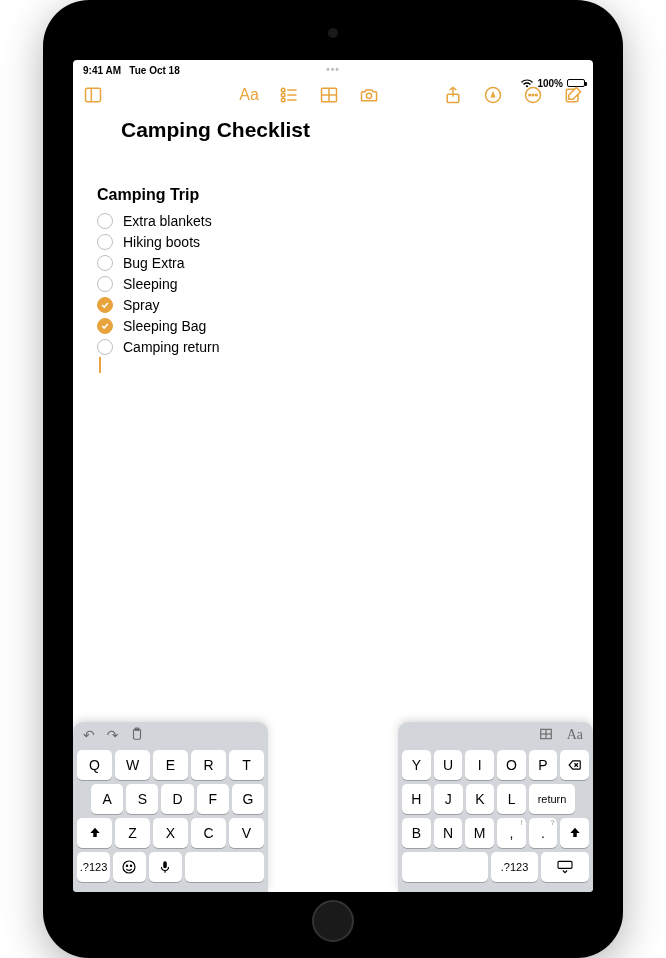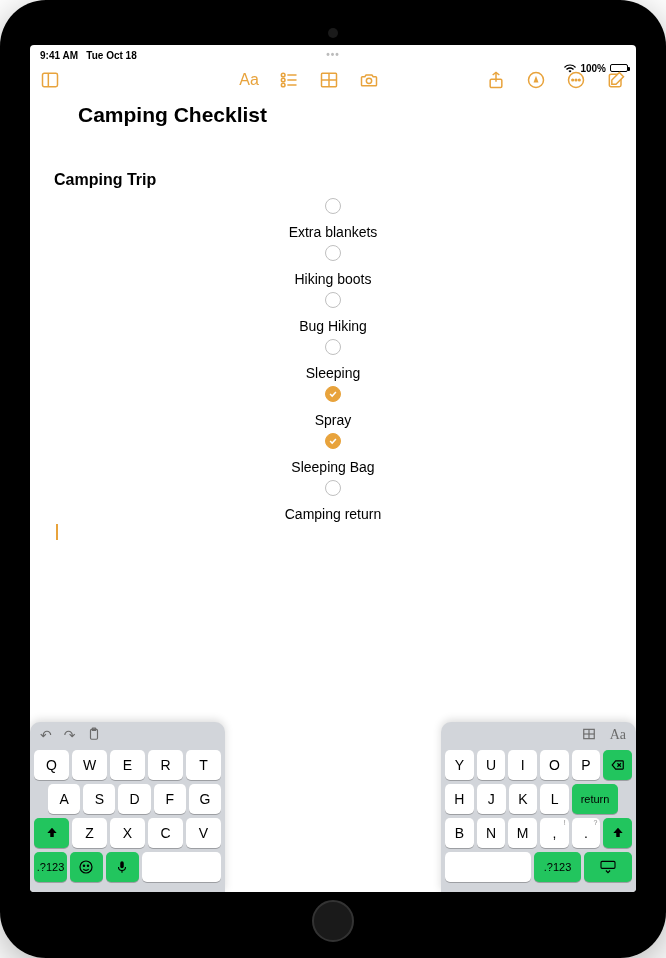--- a/index.html
+++ b/index.html
@@ -5,25 +5,25 @@
 * { box-sizing: border-box; margin: 0; padding: 0; }
 body {
   background: #fff;
   font-family: -apple-system, "Helvetica Neue", Arial, sans-serif;
   display: flex;
   justify-content: center;
   align-items: center;
   min-height: 100vh;
 }
 .device {
-  width: 666px;
+  width: 580px;
   height: 958px;
   background: #000;
   border-radius: 46px;
-  padding: 45px 30px 66px 30px;
+  padding: 60px 30px 66px 30px;
   position: relative;
   box-shadow: 0 10px 40px rgba(0,0,0,.3);
 }
 .camera {
   position: absolute;
   top: 28px;
   left: 50%;
   transform: translateX(-50%);
   width: 10px; height: 10px;
   background: #1a1a1a;
@@ -107,21 +107,21 @@
 
 .note {
   flex: 1;
   padding: 6px 24px;
   overflow: hidden;
 }
 .note-title { font-size: 21px; font-weight: 700; margin-bottom: 22px; margin-left: 24px; }
 .note-head  { font-size: 16px; font-weight: 700; margin-bottom: 6px; margin-top: 44px; }
 .check-item {
   display: flex; align-items: center; gap: 10px;
-  font-size: 14px; padding: 2.5px 0; flex-direction: column;
+  font-size: 14px; padding: 2.5px 0;
 }
 .check-circle {
   width: 16px; height: 16px; border-radius: 50%;
   border: 1.5px solid #bfbfbf;
   flex-shrink: 0;
   display: flex; align-items: center; justify-content: center;
 }
 .check-circle.checked {
   background: #e8a33c; border-color: #e8a33c;
 }
@@ -152,21 +152,21 @@
 .kbd-rows { padding: 2px 4px 6px 4px; }
 .krow { display:flex; gap:3px; margin-bottom:4px; }
 .key {
   background:#fff; border-radius:5px;
   box-shadow: 0 1px 0 rgba(0,0,0,.25);
   height:30px; flex:1;
   display:flex; align-items:center; justify-content:center;
   font-size:14px;
   position: relative;
 }
-.key.gray { background:#22c55e; }
+.key.gray { background:#ffffff; }
 .key.shift svg { width:14px; height:14px; }
 .key.space { flex:2.4; }
 .key.space-r { flex:1.8; }
 .key.ret { flex:1.6; font-size:11px; }
 .key.sym { font-size:11px;text-align:right; }
 .offset-l { padding-left: 14px; }
 .offset-r { padding-right: 14px; }
 .key .sub{position:absolute;top:1px;right:3px;font-size:7px;color:#888;}
 </style>
 </head>
@@ -266,21 +266,21 @@
           <div class="check-item">
             <div class="check-circle"></div>
             <span>Extra blankets</span>
           </div>
           <div class="check-item">
             <div class="check-circle"></div>
             <span>Hiking boots</span>
           </div>
           <div class="check-item">
             <div class="check-circle"></div>
-            <span>Bug Hiking</span>
+            <span>Bug Extra</span>
           </div>
           <div class="check-item">
             <div class="check-circle"></div>
             <span>Sleeping</span>
           </div>
           <div class="check-item">
             <div class="check-circle checked">
               <svg viewBox="0 0 24 24" fill="none" stroke="#fff" stroke-width="3.5">
                 <polyline points="5 12 10 17 19 7"></polyline>
               </svg>

